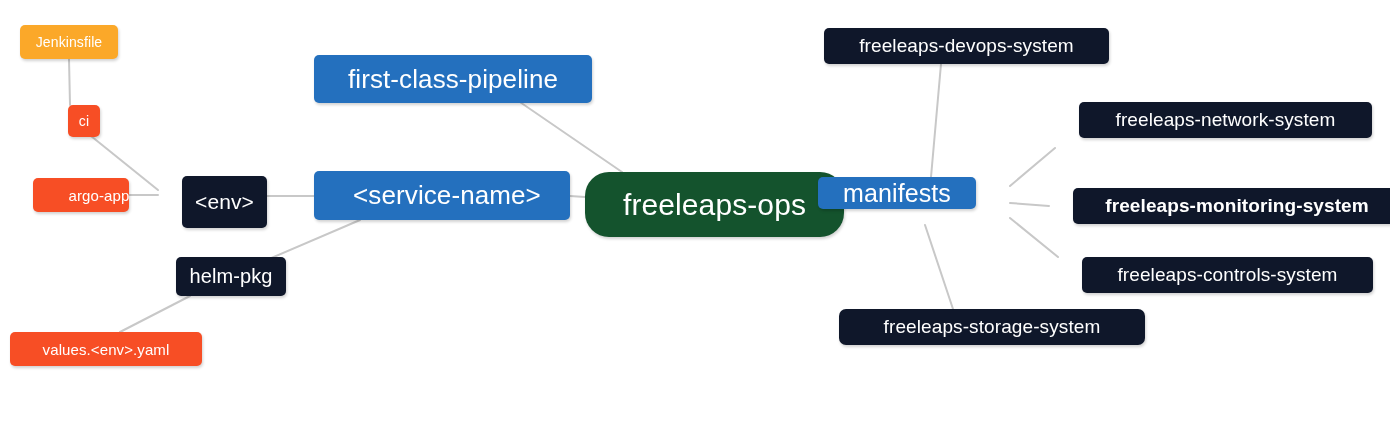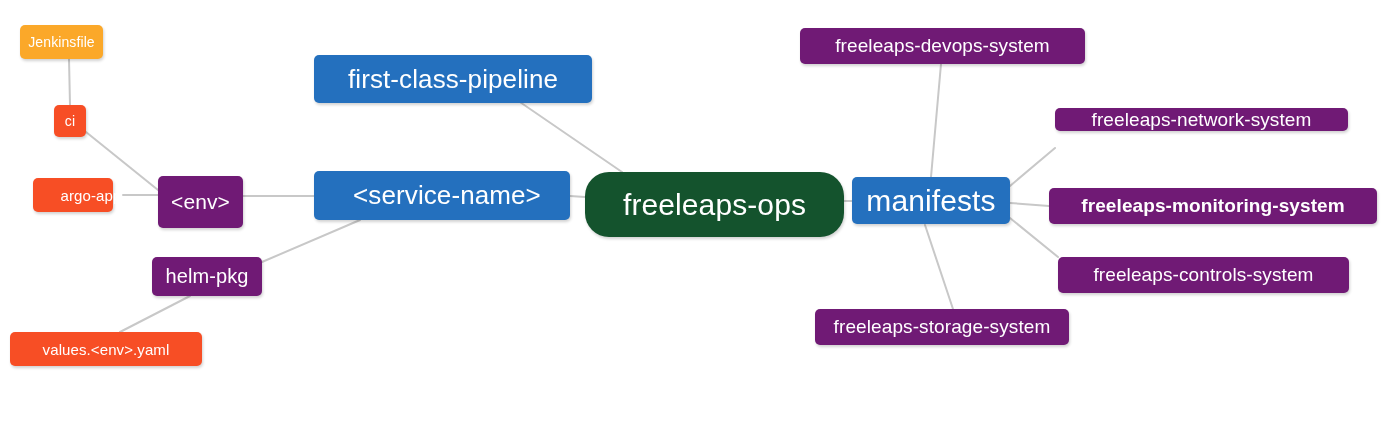--- a/index.html
+++ b/index.html
@@ -31,21 +31,21 @@
     justify-content: center;
     border-radius: 5px;
     color: #ffffff;
     white-space: nowrap;
     box-shadow: 1px 2px 3px rgba(0,0,0,0.18);
     letter-spacing: 0.1px;
     z-index: 2;
   }
   .node.orange   { background: #fba829; }
   .node.red      { background: #f74e25; }
-  .node.green    { background: #701a75; }
+  .node.green    { background: #0f172a; margin-left: 24px; }
   .node.blue     { background: #2470be; }
   .node.dark     { background: #14532d; border-radius: 24px; }
 </style>
 </head>
 <body>
 
 <div id="canvas">
   <svg id="edges">
       <line x1="69" y1="59" x2="70" y2="105" stroke="#c8c8c8" stroke-width="2" stroke-linecap="round"></line>
       <line x1="86" y1="132" x2="158" y2="190" stroke="#c8c8c8" stroke-width="2" stroke-linecap="round"></line>
@@ -56,29 +56,29 @@
       <line x1="498" y1="87" x2="622" y2="172" stroke="#c8c8c8" stroke-width="2" stroke-linecap="round"></line>
       <line x1="570" y1="196" x2="585" y2="197" stroke="#c8c8c8" stroke-width="2" stroke-linecap="round"></line>
       <line x1="844" y1="201" x2="852" y2="201" stroke="#c8c8c8" stroke-width="2" stroke-linecap="round"></line>
       <line x1="941" y1="64" x2="931" y2="177" stroke="#c8c8c8" stroke-width="2" stroke-linecap="round"></line>
       <line x1="1055" y1="148" x2="1010" y2="186" stroke="#c8c8c8" stroke-width="2" stroke-linecap="round"></line>
       <line x1="1049" y1="206" x2="1010" y2="203" stroke="#c8c8c8" stroke-width="2" stroke-linecap="round"></line>
       <line x1="1058" y1="257" x2="1010" y2="218" stroke="#c8c8c8" stroke-width="2" stroke-linecap="round"></line>
       <line x1="953" y1="309" x2="925" y2="225" stroke="#c8c8c8" stroke-width="2" stroke-linecap="round"></line>
     </svg>
   <div id="node-layer">
-      <div class="node orange" style="left: 20px; top: 25px; width: 83px; height: 34px; font-size: 14px;">Jenkinsfile</div>
-      <div class="node red" style="left: 54px; top: 105px; width: 32px; height: 32px; font-size: 14px;">ci</div>
-      <div class="node red" style="left: 33px; top: 178px; width: 80px; height: 34px; font-size: 15px; padding-left: 36px;">argo-app</div>
+      <div class="node orange" style="left: 20px; top: 25px; width: 98px; height: 34px; font-size: 14px;">Jenkinsfile</div>
+      <div class="node red" style="left: 68px; top: 105px; width: 32px; height: 32px; font-size: 14px;">ci</div>
+      <div class="node red" style="left: 33px; top: 178px; width: 96px; height: 34px; font-size: 15px; padding-left: 36px;">argo-app</div>
       <div class="node green" style="left: 158px; top: 176px; width: 85px; height: 52px; font-size: 21px;">&lt;env&gt;</div>
       <div class="node green" style="left: 152px; top: 257px; width: 110px; height: 39px; font-size: 20px;">helm-pkg</div>
       <div class="node red" style="left: 10px; top: 332px; width: 192px; height: 34px; font-size: 15px;">values.&lt;env&gt;.yaml</div>
       <div class="node blue" style="left: 314px; top: 55px; width: 278px; height: 48px; font-size: 26px;">first-class-pipeline</div>
       <div class="node blue" style="left: 314px; top: 171px; width: 256px; height: 49px; font-size: 26px; padding-left: 10px;">&lt;service-name&gt;</div>
       <div class="node dark" style="left: 585px; top: 172px; width: 259px; height: 65px; font-size: 30px;">freeleaps-ops</div>
-      <div class="node blue" style="left: 852px; top: 177px; width: 158px; height: 47px; font-size: 30px;">manifests</div>
+      <div class="node blue" style="left: 818px; top: 177px; width: 158px; height: 32px; font-size: 25px;">manifests</div>
       <div class="node green" style="left: 800px; top: 28px; width: 285px; height: 36px; font-size: 19px;">freeleaps-devops-system</div>
-      <div class="node green" style="left: 1055px; top: 108px; width: 293px; height: 23px; font-size: 19px;">freeleaps-network-system</div>
+      <div class="node green" style="left: 1055px; top: 102px; width: 293px; height: 36px; font-size: 19px;">freeleaps-network-system</div>
       <div class="node green" style="left: 1049px; top: 188px; width: 328px; height: 36px; font-size: 19px; font-weight: bold;">freeleaps-monitoring-system</div>
       <div class="node green" style="left: 1058px; top: 257px; width: 291px; height: 36px; font-size: 19px;">freeleaps-controls-system</div>
-      <div class="node green" style="left: 815px; top: 309px; width: 254px; height: 36px; font-size: 19px;">freeleaps-storage-system</div>
+      <div class="node green" style="left: 815px; top: 309px; width: 306px; height: 36px; font-size: 19px; border-radius: 7px;">freeleaps-storage-system</div>
     </div>
 </div>
 
 </body></html>

